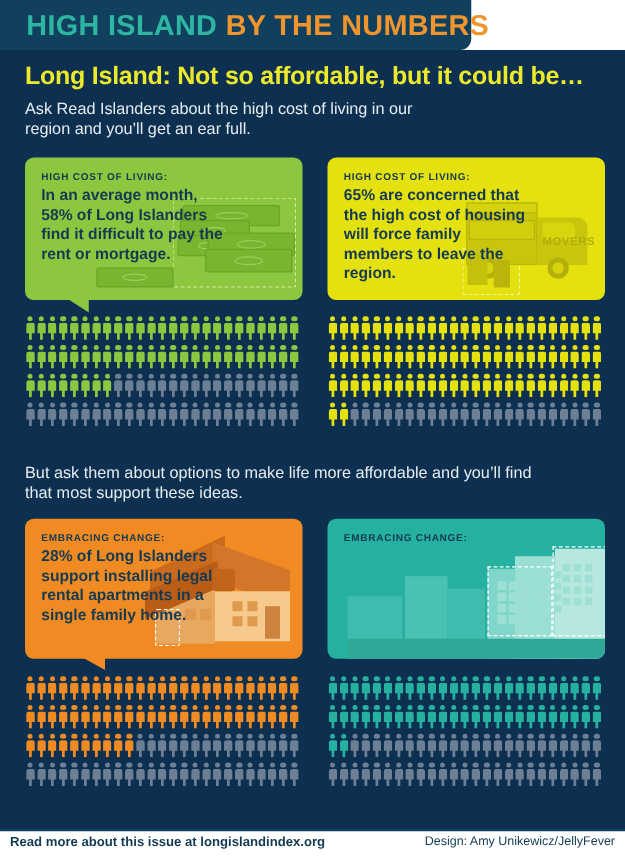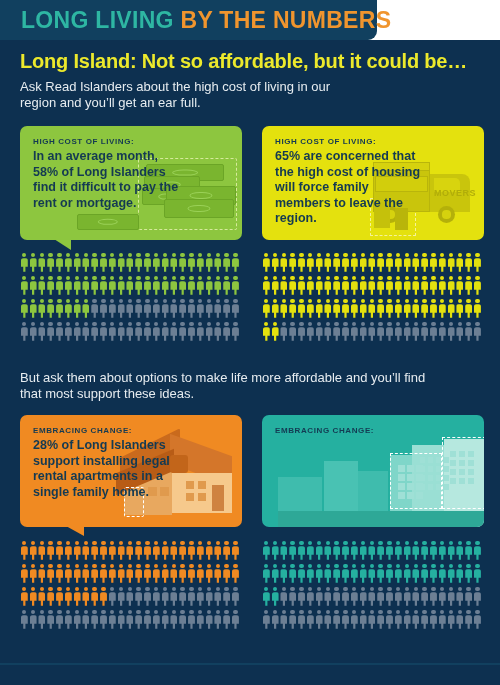--- a/index.html
+++ b/index.html
@@ -156,21 +156,21 @@
   }
 </style>
 </head>
 <body>
 
 <div id="page">
 
   <div class="header-band">
     <div class="header-plate"></div>
     <div class="header-title">
-      <span class="ht-a">LONG LIVING</span>
+      <span class="ht-a">HIGH ISLAND</span>
       <span class="ht-b">BY THE NUMBERS</span>
     </div>
   </div>
 
   <div class="headline">Long Island: Not so affordable, but it could be…</div>
   <div class="subhead">Ask Read Islanders about the high cost of living in our region and you’ll get an ear full.</div>
 
   <div class="callout c-green" style="left:20px; top:126px; width:222px; height:114px;">
     <div class="inner">
 
@@ -1922,14 +1922,18 @@
         <span class="head"></span>
         <span class="bodyshape"></span>
       </div>
       <div class="person" style="color: rgb(108, 127, 148);">
         <span class="head"></span>
         <span class="bodyshape"></span>
       </div>
     </div>
 
   <div class="footer-rule"></div>
+  <div class="footer">
+    <div class="footer-left">Read more about this issue at longislandindex.org</div>
+    <div class="footer-right">Design: Amy Unikewicz/JellyFever</div>
+  </div>
 
 </div>
 
 </body></html>

